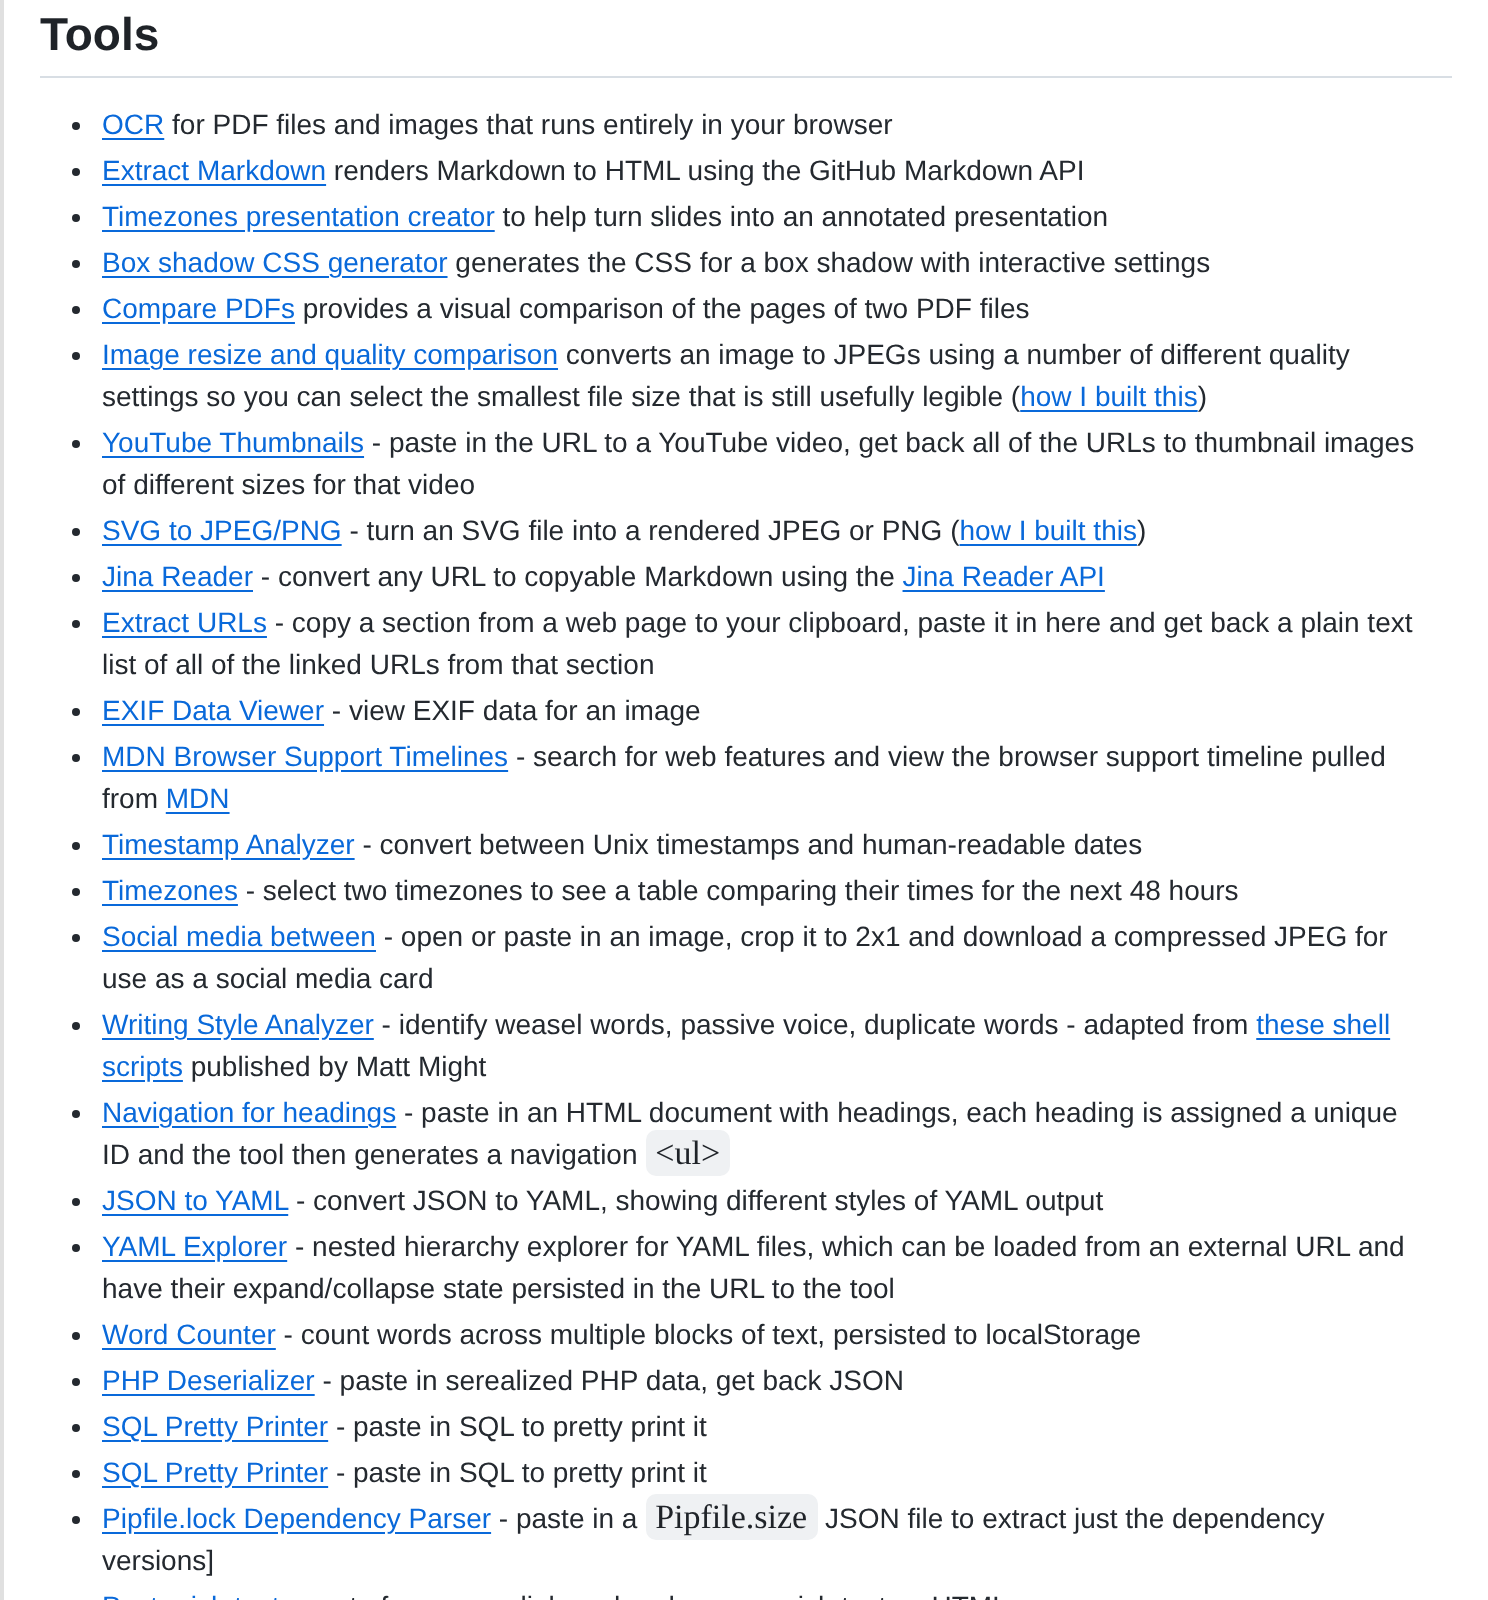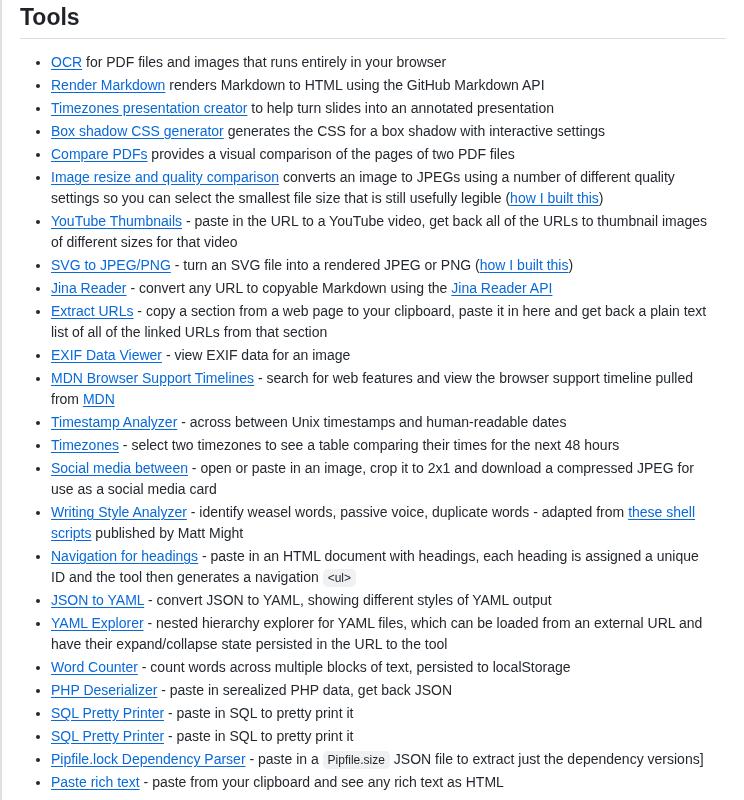--- a/index.html
+++ b/index.html
@@ -38,49 +38,49 @@
     padding-right: 2px;
   }
   ul.tools-list li.tool-item:first-child { margin-top: 0; }
   a.tool-link {
     color: var(--link, #0969da);
     text-decoration: underline;
     text-underline-offset: 2px;
     cursor: pointer;
   }
   code.code-span {
-    font-family: Liberation Sans, sans-serif;
-    font-size: 12px;
+    font-family: Liberation Serif, serif;
+    font-size: 17px;
     line-height: 1;
     background: var(--code-bg, #eff1f3);
     color: #1f2328;
     padding: 2px 5px;
     border-radius: 5px;
     white-space: nowrap;
   }
 </style>
 </head>
 <body>
 
 <div class="page">
   <h2 class="page-title">Tools</h2>
   <ul class="tools-list">
       <li class="tool-item"><a href="#" class="tool-link">OCR</a><span> for PDF files and images that runs entirely in your browser</span></li>
-      <li class="tool-item"><a href="#" class="tool-link">Render Markdown</a><span> renders Markdown to HTML using the GitHub Markdown API</span></li>
+      <li class="tool-item"><a href="#" class="tool-link">Extract Markdown</a><span> renders Markdown to HTML using the GitHub Markdown API</span></li>
       <li class="tool-item"><a href="#" class="tool-link">Timezones presentation creator</a><span> to help turn slides into an annotated presentation</span></li>
       <li class="tool-item"><a href="#" class="tool-link">Box shadow CSS generator</a><span> generates the CSS for a box shadow with interactive settings</span></li>
       <li class="tool-item"><a href="#" class="tool-link">Compare PDFs</a><span> provides a visual comparison of the pages of two PDF files</span></li>
       <li class="tool-item"><a href="#" class="tool-link">Image resize and quality comparison</a><span> converts an image to JPEGs using a number of different quality settings so you can select the smallest file size that is still usefully legible (</span><a href="#" class="tool-link">how I built this</a><span>)</span></li>
       <li class="tool-item"><a href="#" class="tool-link">YouTube Thumbnails</a><span> - paste in the URL to a YouTube video, get back all of the URLs to thumbnail images of different sizes for that video</span></li>
       <li class="tool-item"><a href="#" class="tool-link">SVG to JPEG/PNG</a><span> - turn an SVG file into a rendered JPEG or PNG (</span><a href="#" class="tool-link">how I built this</a><span>)</span></li>
       <li class="tool-item"><a href="#" class="tool-link">Jina Reader</a><span> - convert any URL to copyable Markdown using the </span><a href="#" class="tool-link">Jina Reader API</a></li>
       <li class="tool-item"><a href="#" class="tool-link">Extract URLs</a><span> - copy a section from a web page to your clipboard, paste it in here and get back a plain text list of all of the linked URLs from that section</span></li>
       <li class="tool-item"><a href="#" class="tool-link">EXIF Data Viewer</a><span> - view EXIF data for an image</span></li>
       <li class="tool-item"><a href="#" class="tool-link">MDN Browser Support Timelines</a><span> - search for web features and view the browser support timeline pulled from </span><a href="#" class="tool-link">MDN</a></li>
-      <li class="tool-item"><a href="#" class="tool-link">Timestamp Analyzer</a><span> - across between Unix timestamps and human-readable dates</span></li>
+      <li class="tool-item"><a href="#" class="tool-link">Timestamp Analyzer</a><span> - convert between Unix timestamps and human-readable dates</span></li>
       <li class="tool-item"><a href="#" class="tool-link">Timezones</a><span> - select two timezones to see a table comparing their times for the next 48 hours</span></li>
       <li class="tool-item"><a href="#" class="tool-link">Social media between</a><span> - open or paste in an image, crop it to 2x1 and download a compressed JPEG for use as a social media card</span></li>
       <li class="tool-item"><a href="#" class="tool-link">Writing Style Analyzer</a><span> - identify weasel words, passive voice, duplicate words - adapted from </span><a href="#" class="tool-link">these shell scripts</a><span> published by Matt Might</span></li>
       <li class="tool-item"><a href="#" class="tool-link">Navigation for headings</a><span> - paste in an HTML document with headings, each heading is assigned a unique ID and the tool then generates a navigation </span><code class="code-span">&lt;ul&gt;</code></li>
       <li class="tool-item"><a href="#" class="tool-link">JSON to YAML</a><span> - convert JSON to YAML, showing different styles of YAML output</span></li>
       <li class="tool-item"><a href="#" class="tool-link">YAML Explorer</a><span> - nested hierarchy explorer for YAML files, which can be loaded from an external URL and have their expand/collapse state persisted in the URL to the tool</span></li>
       <li class="tool-item"><a href="#" class="tool-link">Word Counter</a><span> - count words across multiple blocks of text, persisted to localStorage</span></li>
       <li class="tool-item"><a href="#" class="tool-link">PHP Deserializer</a><span> - paste in serealized PHP data, get back JSON</span></li>
       <li class="tool-item"><a href="#" class="tool-link">SQL Pretty Printer</a><span> - paste in SQL to pretty print it</span></li>
       <li class="tool-item"><a href="#" class="tool-link">SQL Pretty Printer</a><span> - paste in SQL to pretty print it</span></li>

